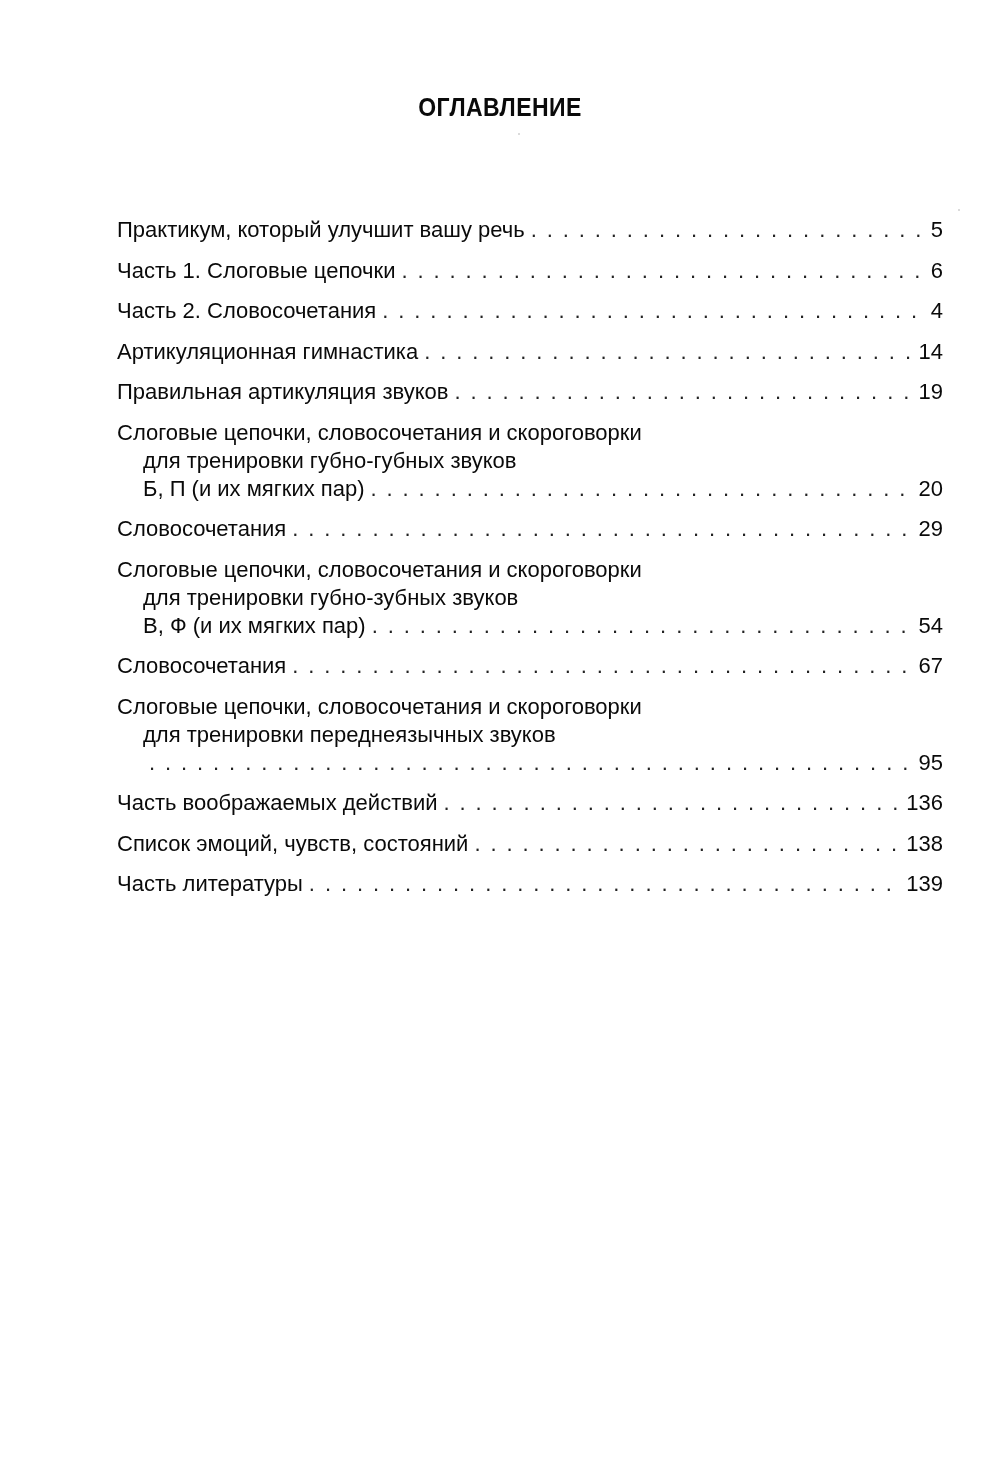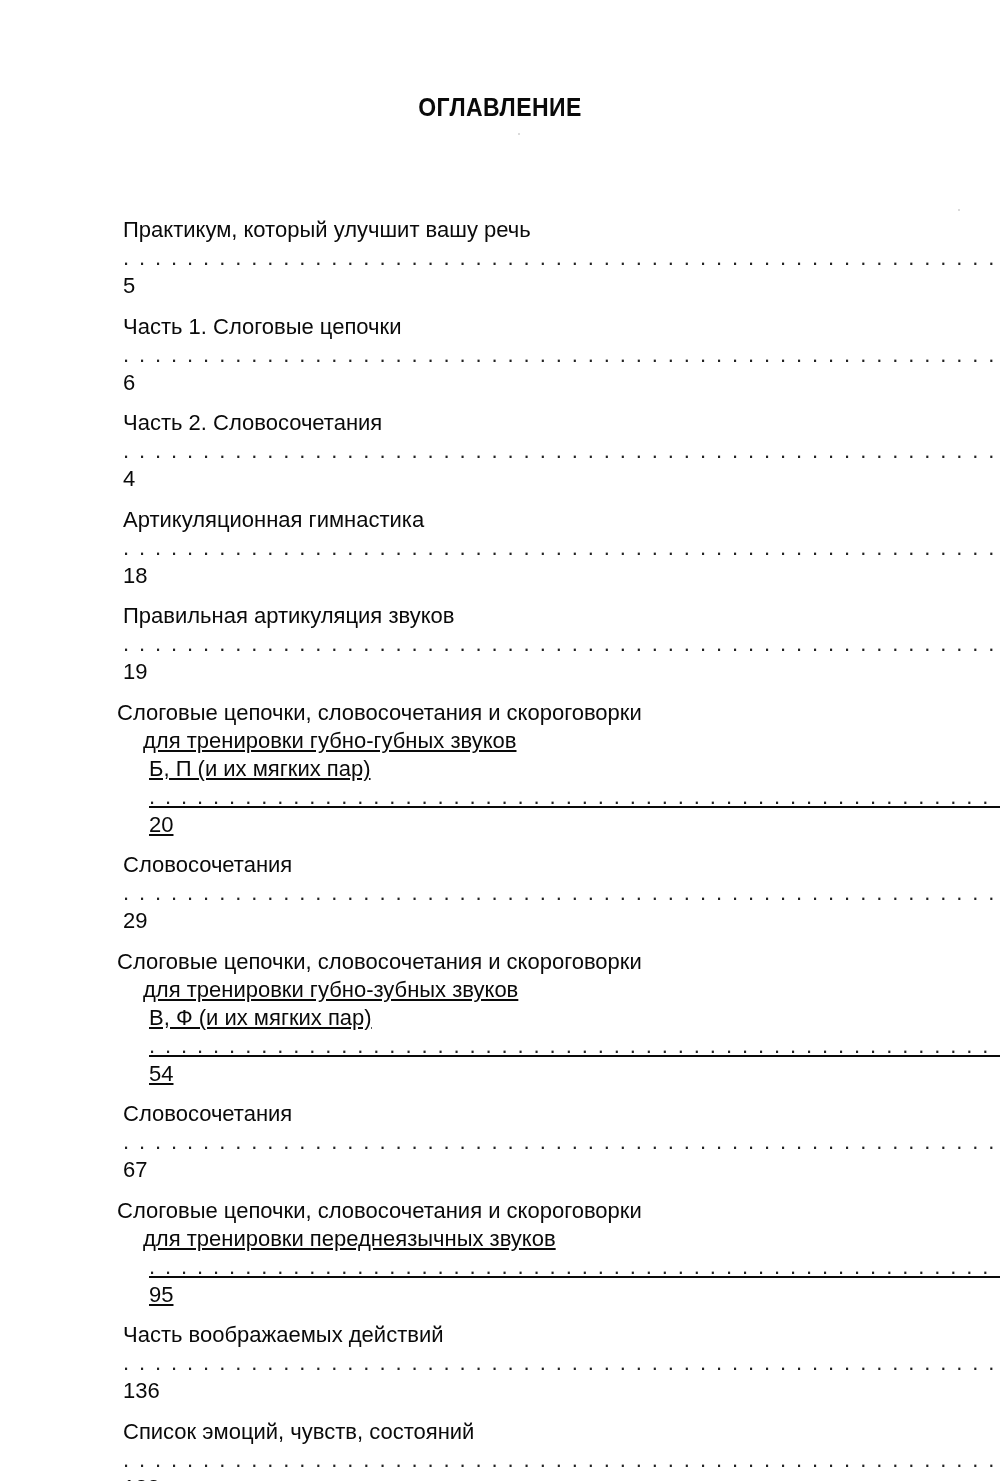--- a/index.html
+++ b/index.html
@@ -35,25 +35,23 @@
     }
     .toc-entry {
       font-size: 22px;
       line-height: 28px;
       margin-bottom: 12.5px;
     }
     .toc-line {
       display: flex;
       align-items: baseline;
       white-space: nowrap;
-      flex-direction: column;
     }
     .toc-line.indent {
       padding-left: 26px;
-      text-decoration: underline;
     }
     .toc-text {
       flex: 0 0 auto;
       transform-origin: left center;
     }
     .toc-leader {
       flex: 1 1 auto;
       overflow: hidden;
       margin: 0 6px;
       letter-spacing: 4.2px;
@@ -108,21 +106,21 @@
       <span class="toc-leader"></span>
       <span class="toc-page">4</span>
     </div>
   </div>
 
 
   <div class="toc-entry">
     <div class="toc-line">
       <span class="toc-text">Артикуляционная гимнастика</span>
       <span class="toc-leader"></span>
-      <span class="toc-page">18</span>
+      <span class="toc-page">14</span>
     </div>
   </div>
 
   <div class="toc-entry">
     <div class="toc-line">
       <span class="toc-text">Правильная артикуляция звуков</span>
       <span class="toc-leader"></span>
       <span class="toc-page">19</span>
     </div>
   </div>

